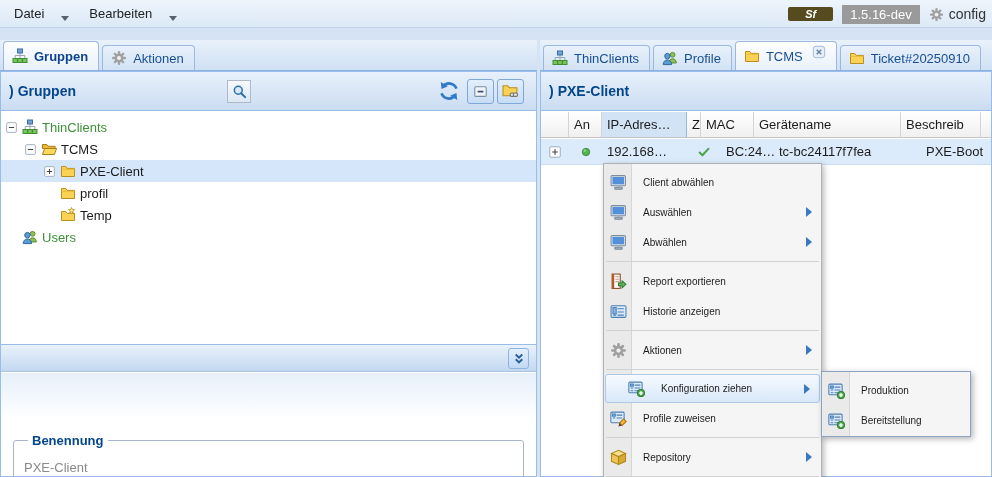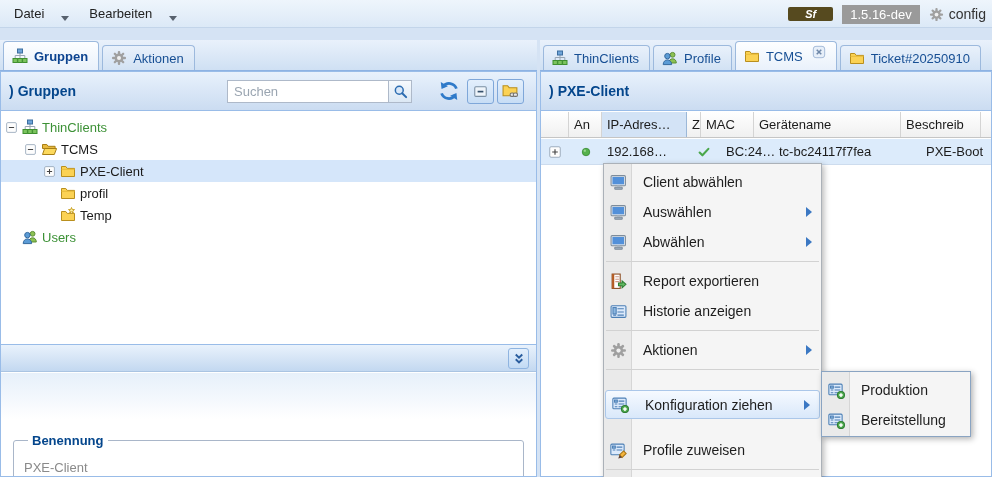--- a/index.html
+++ b/index.html
@@ -93,25 +93,25 @@
   .gr-cell{height:100%;display:flex;align-items:center;padding:0 5px;white-space:nowrap;overflow:hidden;font-size:13px;}
   .gr-cell.center{justify-content:center;padding:0;}
 
   
   .ctx-menu{position:absolute;left:603px;top:163px;width:219px;height:318px;z-index:10;
             background:#f5f5f5;border:1px solid #abb1b8;box-shadow:2px 2px 6px rgba(0,0,0,.28);padding-top:3px;}
   .ctx-gutter{position:absolute;left:0;top:0;bottom:0;width:28px;background:#eaeaea;border-right:1px solid #d6d6d6;}
   .mi{position:relative;height:30px;display:flex;align-items:center;}
   .mi .mic{width:28px;display:flex;justify-content:center;}
   .mi .mic .ic{width:17px;height:17px;}
-  .mi .lbl{margin-left:11px;font-size:14px;color:#1d1d1d;text-align:right;}
+  .mi .lbl{margin-left:11px;font-size:10px;color:#1d1d1d;text-align:right;}
   .mi .arr{position:absolute;right:9px;width:0;height:0;border-top:5px solid transparent;
            border-bottom:5px solid transparent;border-left:6px solid #3b78c3;}
-  .mi.hl{margin:16px 1px;height:29px;border:1px solid #abc7e9;border-radius:3px;
-         background:linear-gradient(#f6faff,#d9e8fa);}
+  .mi.hl{margin:0 1px;height:29px;border:1px solid #abc7e9;border-radius:3px;
+         background:linear-gradient(#f6faff,#d9e8fa);padding-left:16px;}
   .msep{position:relative;height:9px;}
   .msep:after{content:'';position:absolute;left:2px;right:2px;top:4px;border-top:1px solid #d2d2d2;}
 
   .ctx-submenu{position:absolute;left:821px;top:371px;width:150px;height:66px;z-index:11;
                background:#f5f5f5;border:1px solid #8aa4c2;box-shadow:2px 2px 6px rgba(0,0,0,.3);padding-top:3px;}
 </style>
 </head>
 <body>
 
 <div id="screen">
@@ -222,21 +222,20 @@
         <span class="tab-lbl">Ticket#20250910</span>
       </div>
     </div>
 
   <div class="panel leftp">
     <div class="p-header">
       <span class="p-title">
         <span class="pfx">)</span><span>Gruppen</span>
       </span>
       <span class="search-wrap">
-        <input placeholder="Suchen" style="">
         <button class="trigger">
           <span class="ic" id="ic-mag">
               <svg viewBox="0 0 16 16">
                 <circle cx="6.7" cy="6.7" r="4.2" fill="#d9e8f9" stroke="#2c6cb0" stroke-width="1.6"></circle>
                 <path d="M9.8 9.8L14 14" stroke="#2c6cb0" stroke-width="2.2" stroke-linecap="round"></path>
               </svg>
             </span>
         </button>
       </span>
       <span class="ic tool-refresh" id="ic-refresh">

